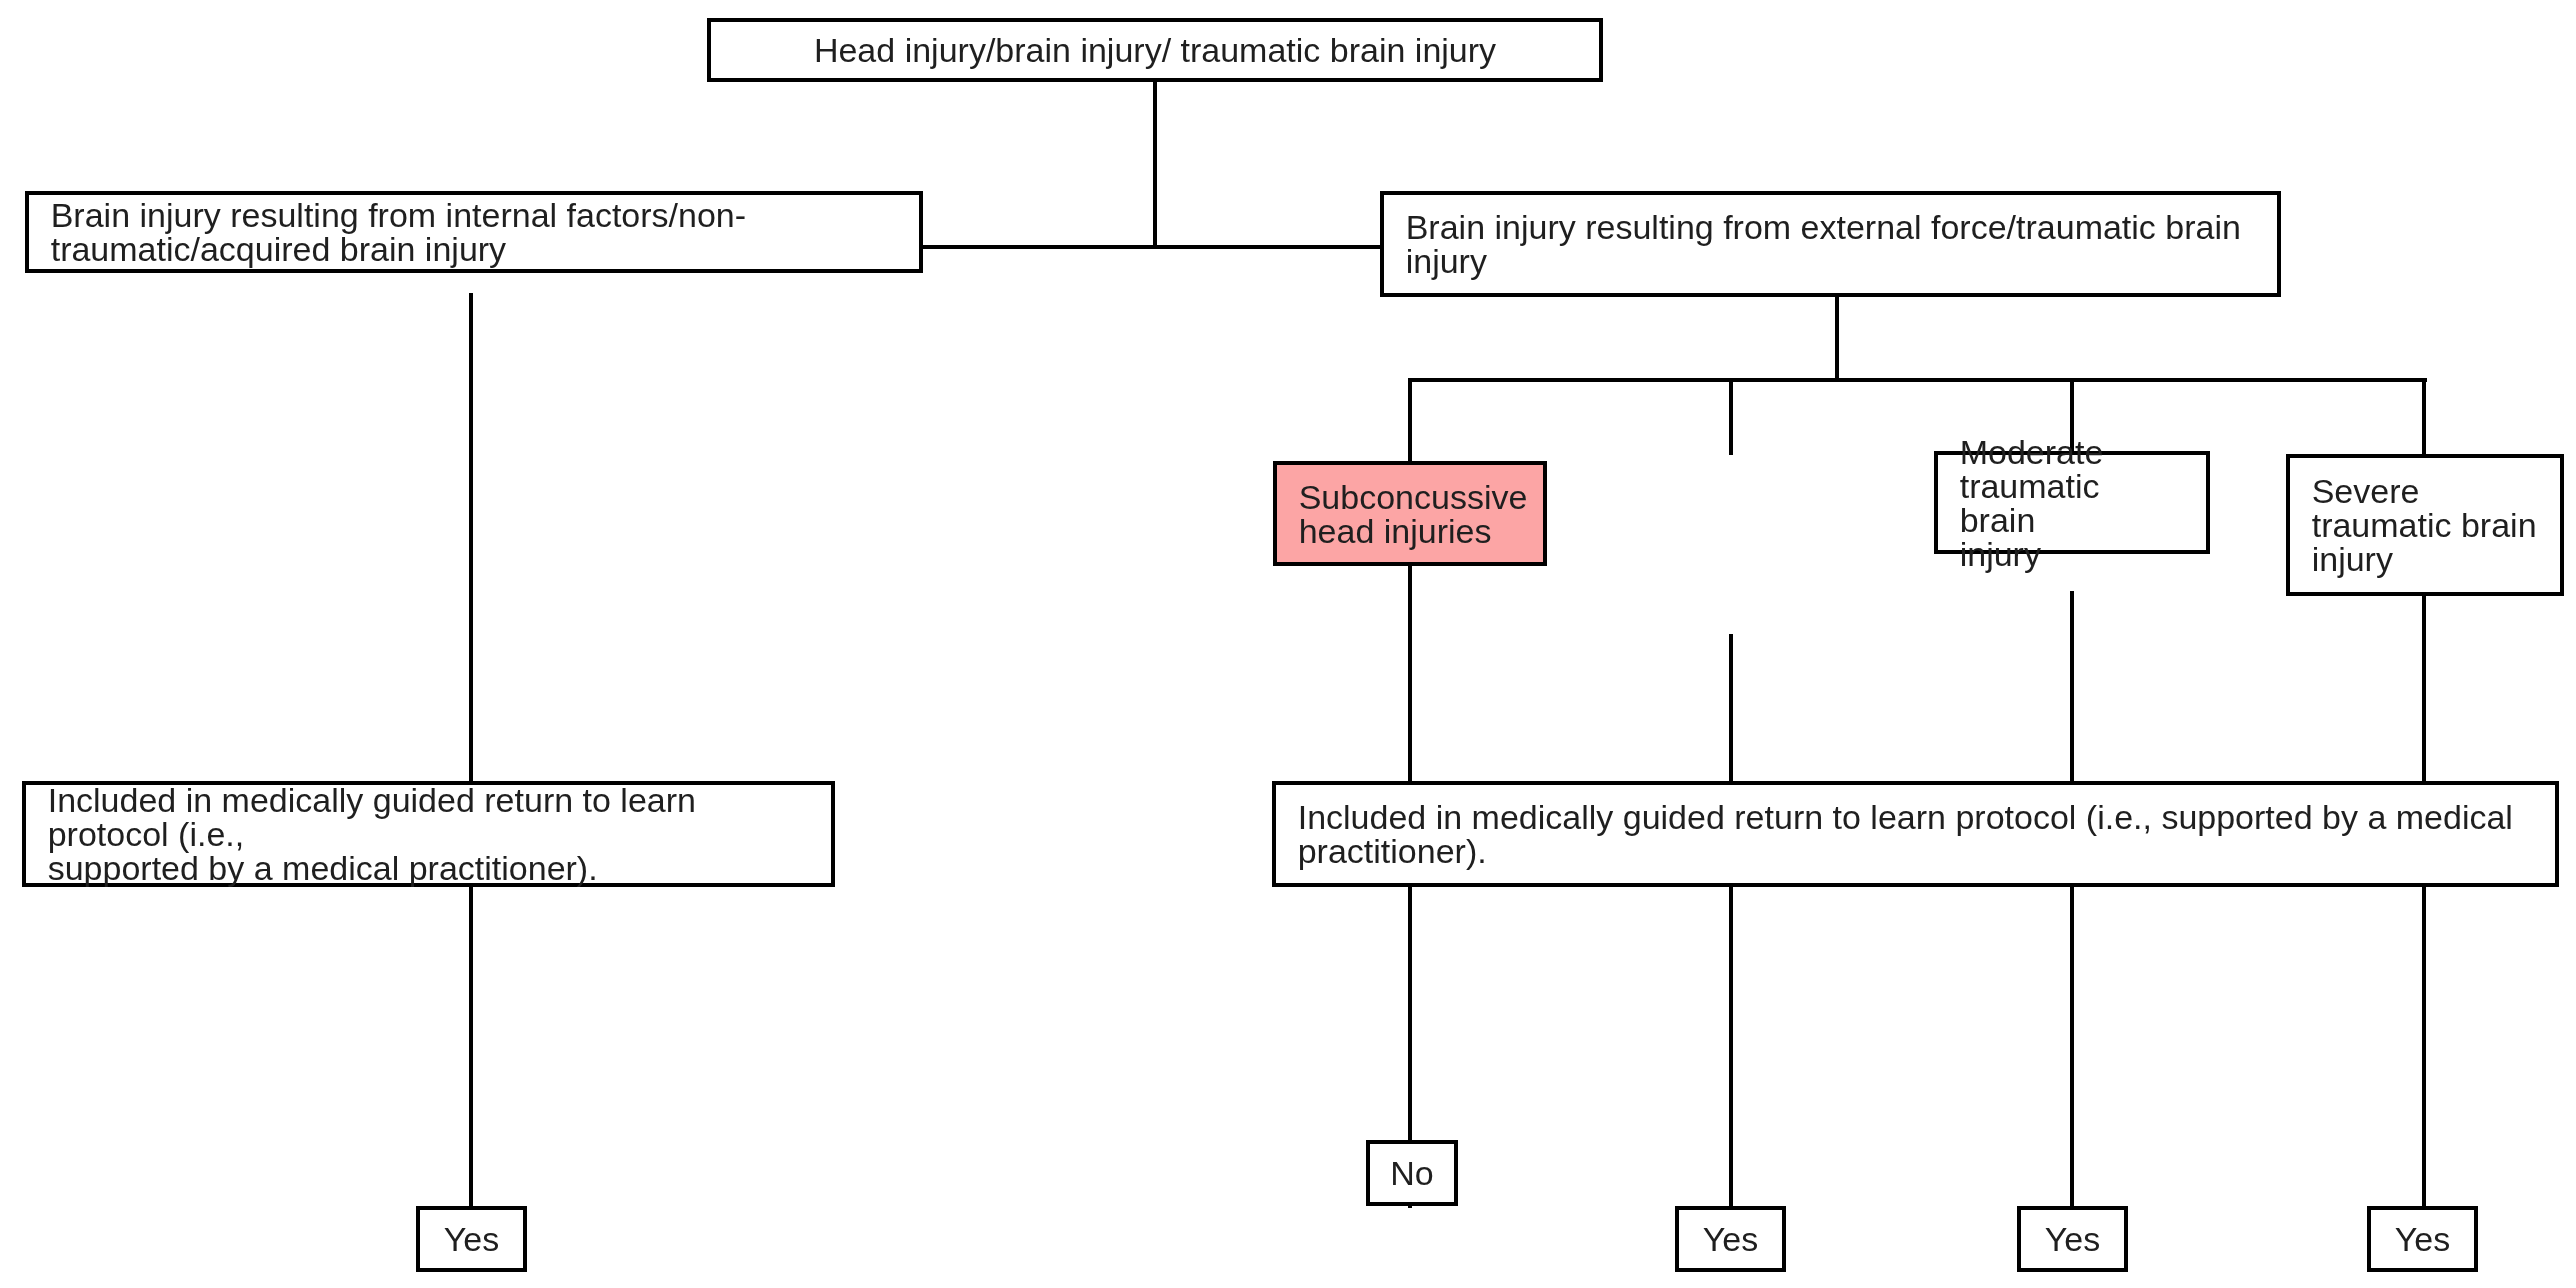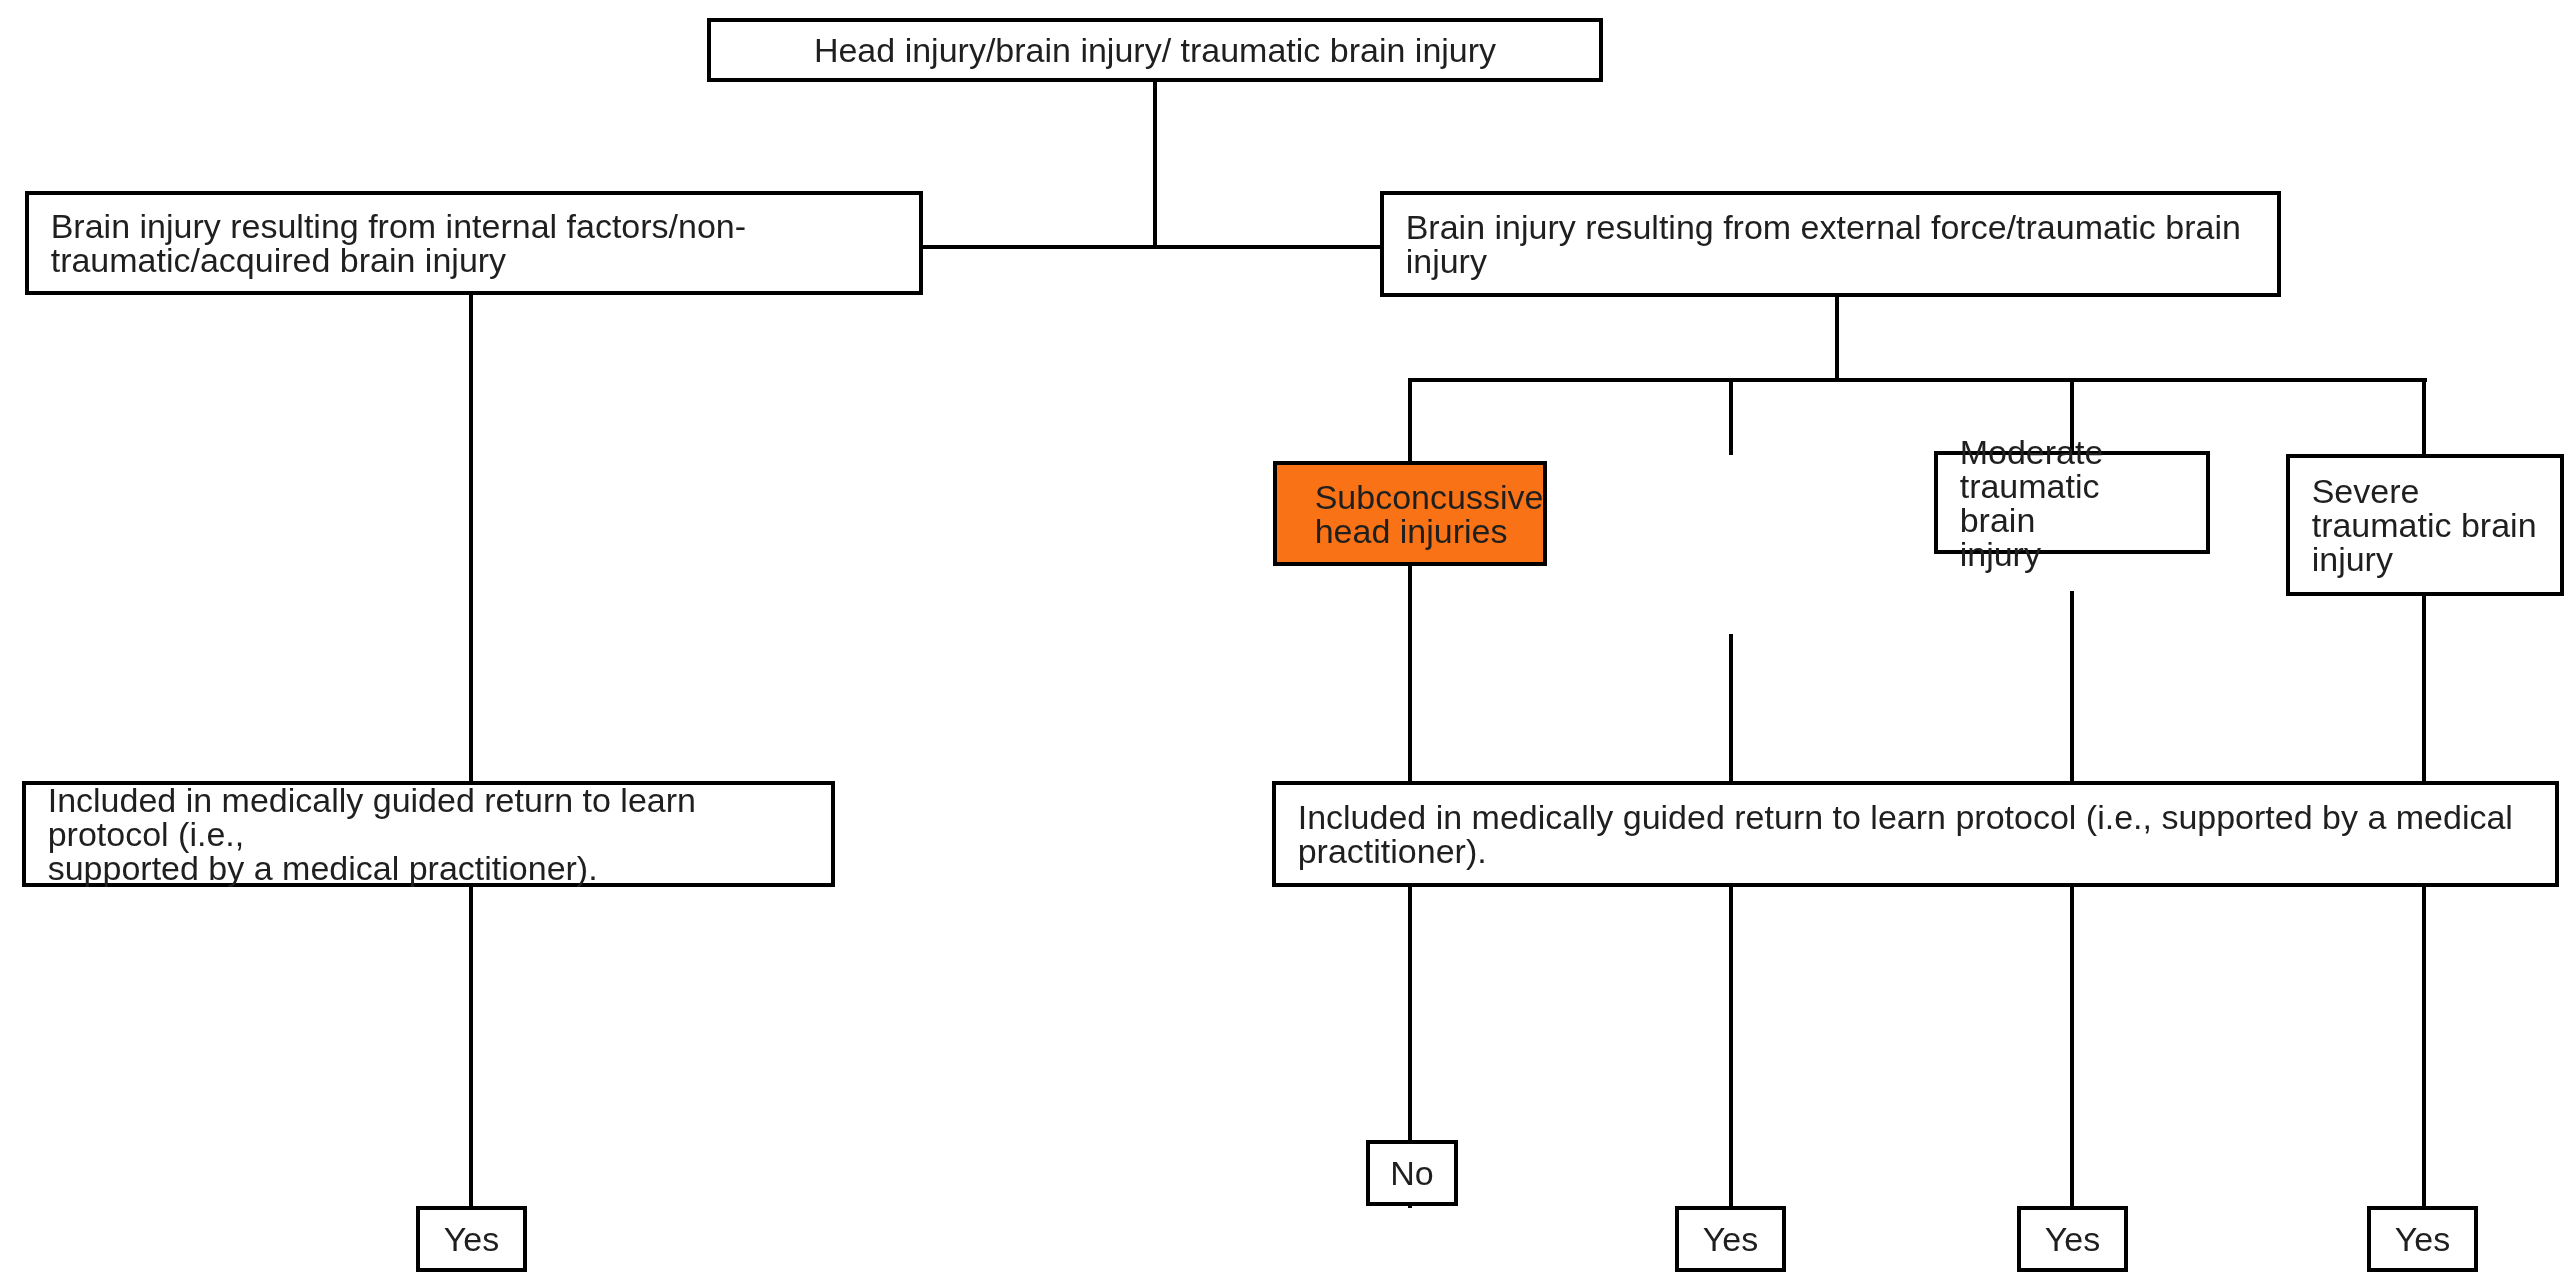--- a/index.html
+++ b/index.html
@@ -31,22 +31,21 @@
   .node .label {
     white-space: pre-line;
     text-align: left;
     padding: 0 21.7px;
   }
   .node.center .label {
     text-align: center;
     padding: 0 7.6px;
   }
   .node.highlight {
-    background: #f97316;
-    padding-left: 16px;
+    background: #fca5a5;
   }
   .line {
     position: absolute;
     background: #000000;
     z-index: 1;
   }
 </style>
 </head>
 <body>
 
@@ -68,21 +67,21 @@
   <div class="line" style="left:2422px; top:594px; width:3.8px; height:190px;"></div>
   <div class="line" style="left:1408px; top:884px; width:3.8px; height:324px;"></div>
   <div class="line" style="left:1729px; top:884px; width:3.8px; height:324px;"></div>
   <div class="line" style="left:2070px; top:884px; width:3.8px; height:324px;"></div>
   <div class="line" style="left:2422px; top:884px; width:3.8px; height:324px;"></div>
 
   <div class="node center" style="left:707px; top:18px; width:896px; height:64px;">
     <div class="label">Head injury/brain injury/ traumatic brain injury</div>
   </div>
 
-  <div class="node" style="left:25px; top:191px; width:898px; height:104px;">
+  <div class="node" style="left:25px; top:191px; width:898px; height:82px;">
     <div class="label">Brain injury resulting from internal factors/non-
 traumatic/acquired brain injury</div>
   </div>
 
   <div class="node" style="left:1380px; top:191px; width:901px; height:106px;">
     <div class="label">Brain injury resulting from external force/traumatic brain
 injury</div>
   </div>
 
   <div class="node highlight" style="left:1273px; top:461px; width:274px; height:105px;">

